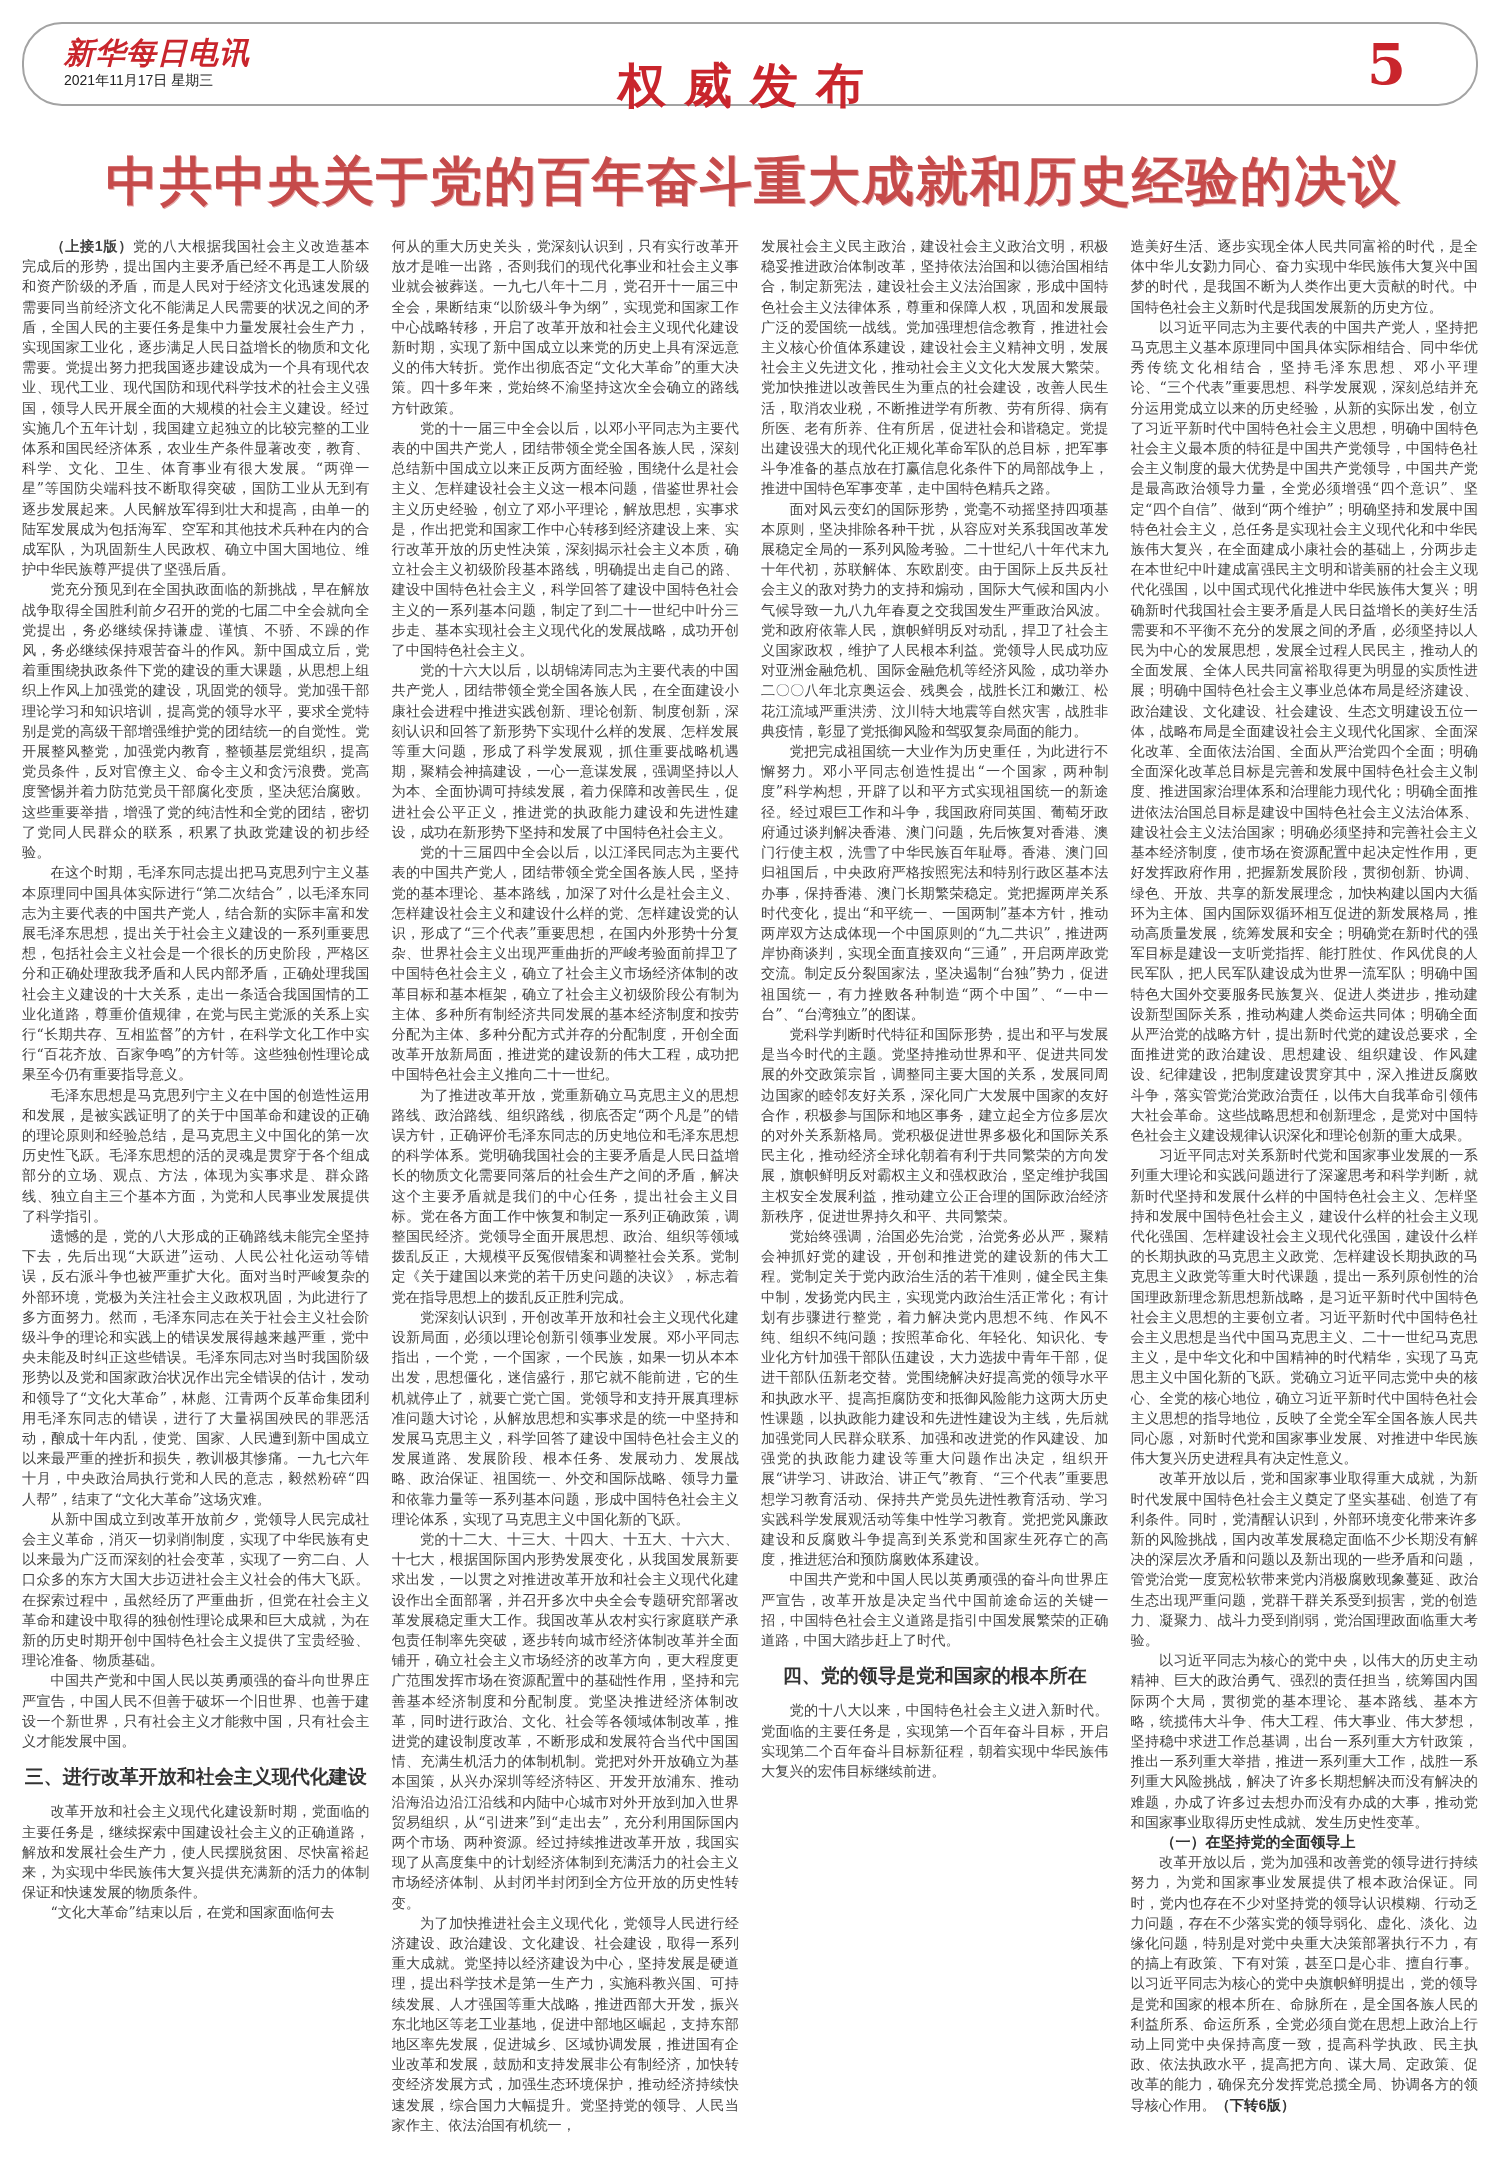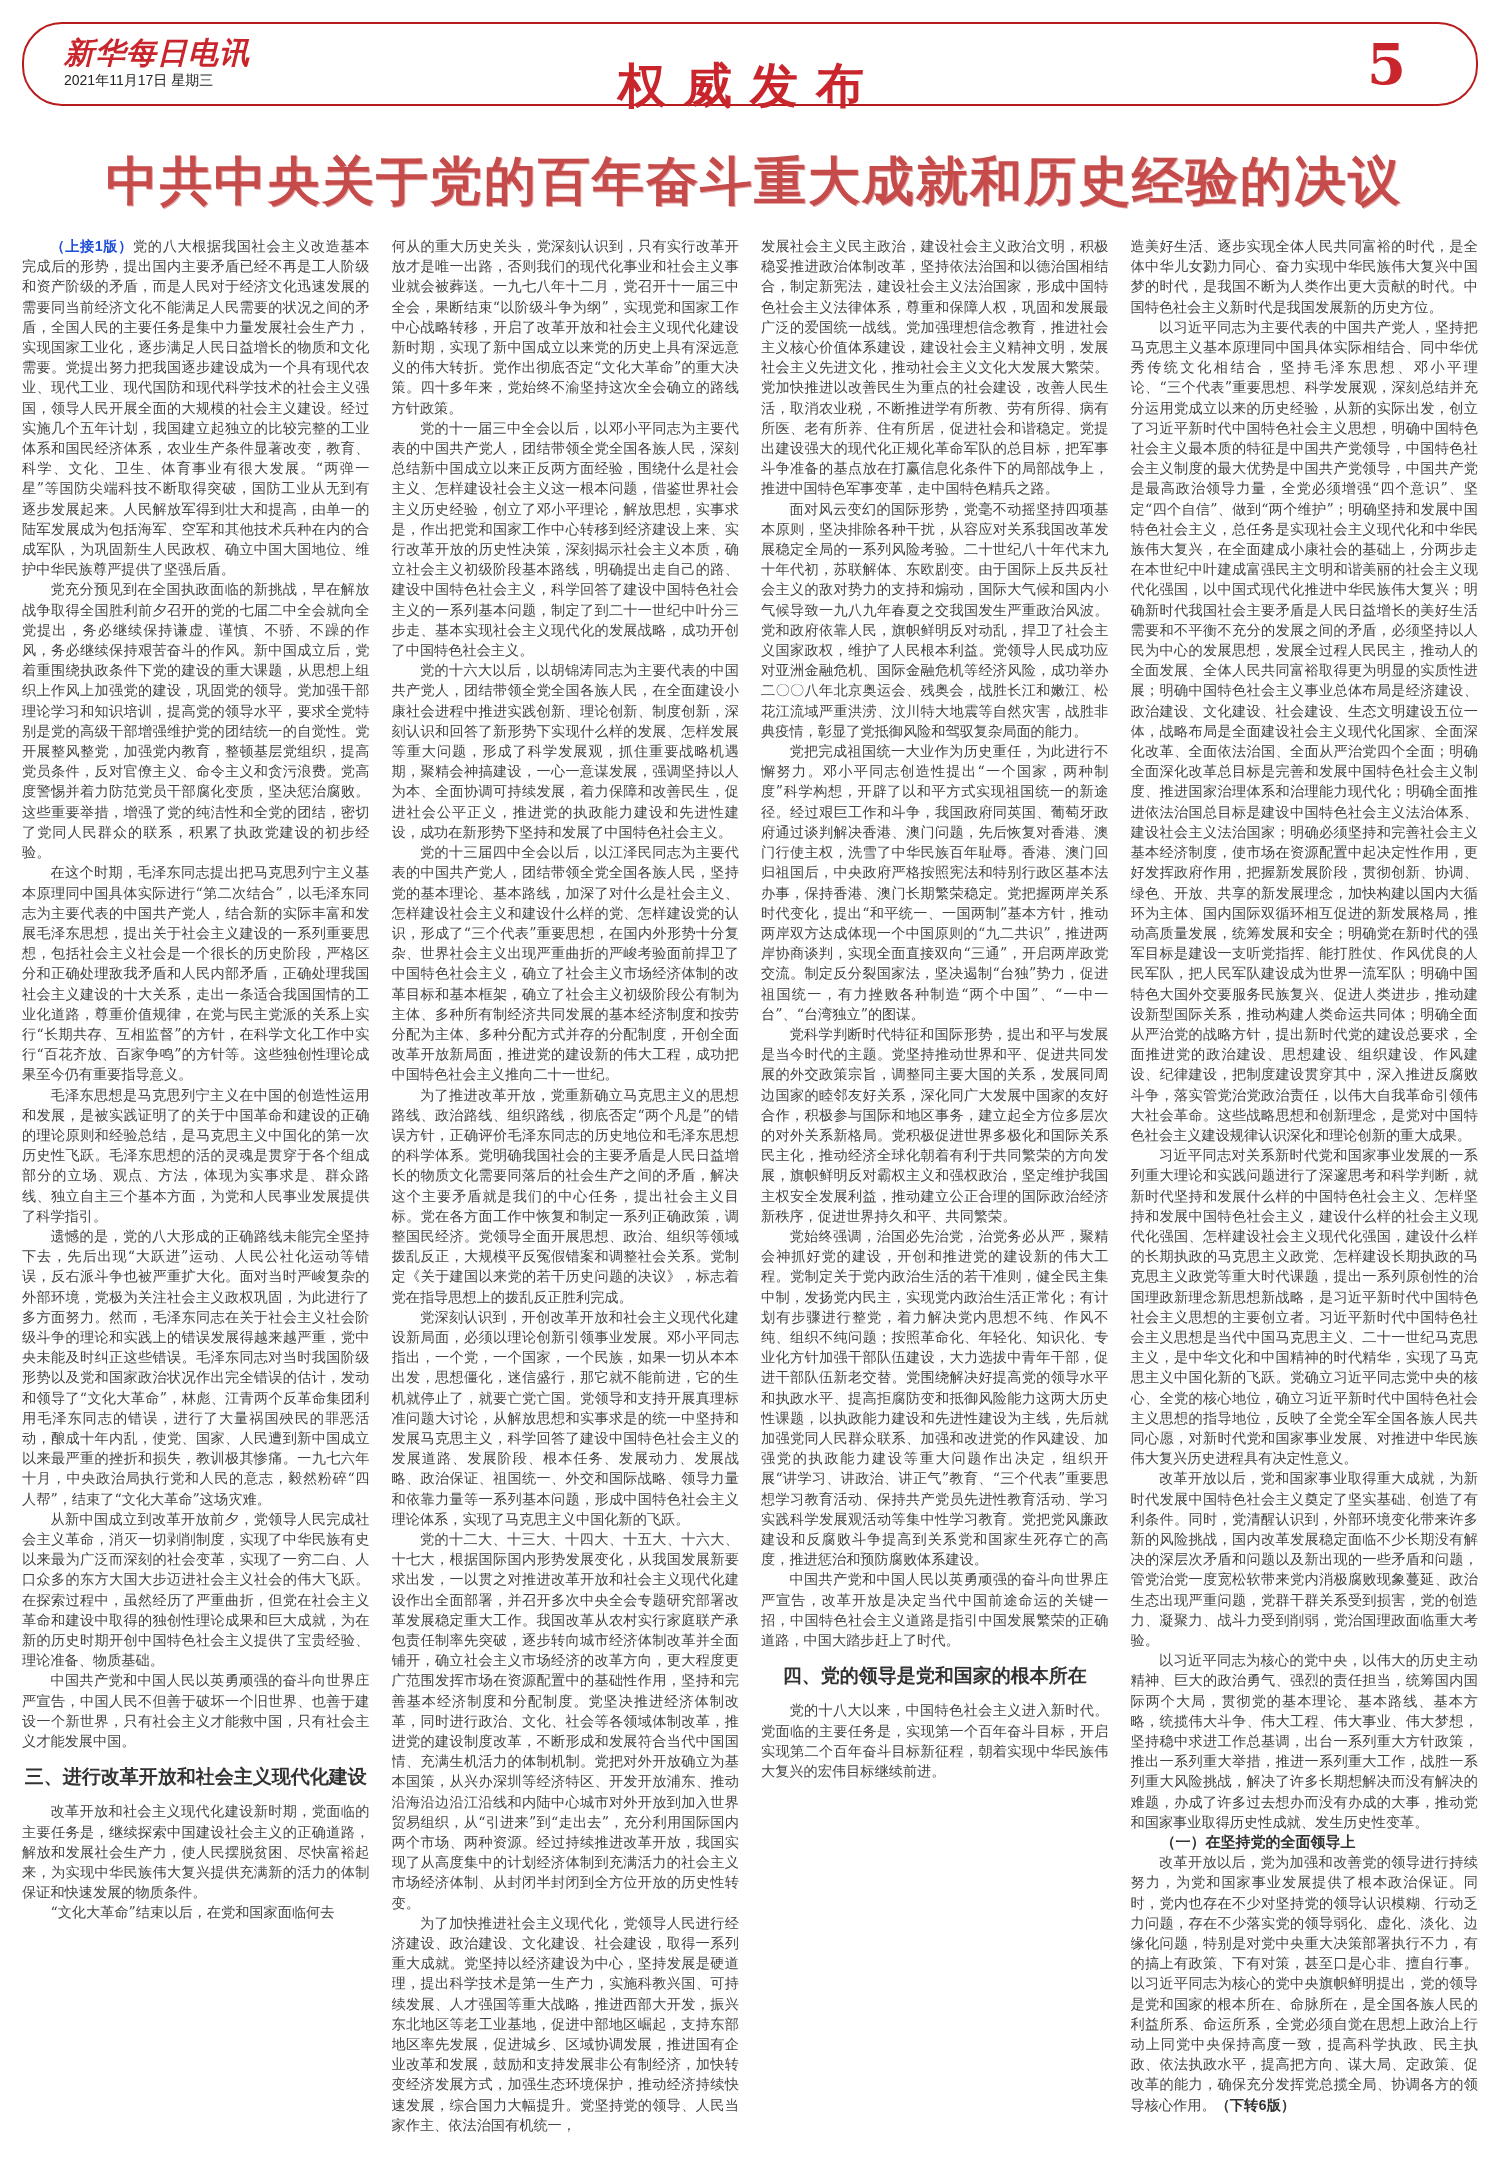--- a/index.html
+++ b/index.html
@@ -1,38 +1,38 @@
 <!DOCTYPE html>
 <html><head>
 <meta charset="utf-8">
 <style>
   html, body { margin:0; padding:0; background:#ffffff; }
   body { width:1500px; height:2169px; position:relative; overflow:hidden;
          font-family:"DejaVu Serif","Liberation Serif",serif; color:#3c3c3c; }
   .masthead { position:absolute; left:22px; top:22px; width:1456px; height:84px;
-              border:2px solid #b91c1c; border-radius:40px; background:#fff; box-sizing:border-box; }
+              border:2px solid #a3a3a3; border-radius:40px; background:#fff; box-sizing:border-box; }
   .brand { position:absolute; left:40px; top:12px; }
   .brand-name { font-family:"DejaVu Serif","Liberation Serif",serif; font-weight:bold; font-style:italic;
                 color:#c9252c; font-size:30px; letter-spacing:1px; line-height:34px; }
   .brand-date { font-family:"Liberation Sans","DejaVu Sans",sans-serif; color:#222; font-size:14px; margin-top:2px; }
   .section-title { position:absolute; left:0; right:0; top:12px; text-align:center;
                    font-family:"DejaVu Serif","Liberation Serif",serif; font-weight:bold;
                    color:#c9252c; font-size:48px; letter-spacing:18px; line-height:58px;margin-top:20px; }
   .page-no { position:absolute; right:70px; top:10px; font-family:"DejaVu Serif","Liberation Serif",serif;
              font-weight:bold; color:#c9252c; font-size:56px; line-height:60px; }
   .headline { position:absolute; left:0; width:1500px; top:145px; text-align:center;
               font-family:"DejaVu Serif","Liberation Serif",serif; font-weight:bold;
               color:#c64b4b; font-size:52px; letter-spacing:2px; line-height:64px;
               text-shadow:1px 1px 0 #e3a8a8; }
   .columns { position:absolute; left:22px; top:236px; width:1456px; height:1910px;
              display:flex; gap:22px; }
   .col { flex:1; font-size:14.2px; line-height:20.2px; text-align:justify; overflow:hidden; color:#454545; }
   .col p { margin:0; text-indent:2em; }
   .col p.cont { text-indent:0; }
-  .lead { font-family:"Liberation Sans","DejaVu Sans",sans-serif; font-weight:bold; color:#1d4ed8; }
+  .lead { font-family:"Liberation Sans","DejaVu Sans",sans-serif; font-weight:bold; color:#404040; }
   .sec-head { font-family:"Liberation Sans","DejaVu Sans",sans-serif; font-weight:bold; color:#333;
               font-size:19px; text-align:center; margin:16px 0 14px 0; text-indent:0; }
   .sub-head { font-family:"Liberation Sans","DejaVu Sans",sans-serif; font-weight:bold; color:#333;
               font-size:15px; text-indent:2em; }
   .turn { font-family:Liberation Mono, monospace; font-weight:bold; color:#333; }
 </style>
 </head>
 <body>
 
 <div class="masthead">

